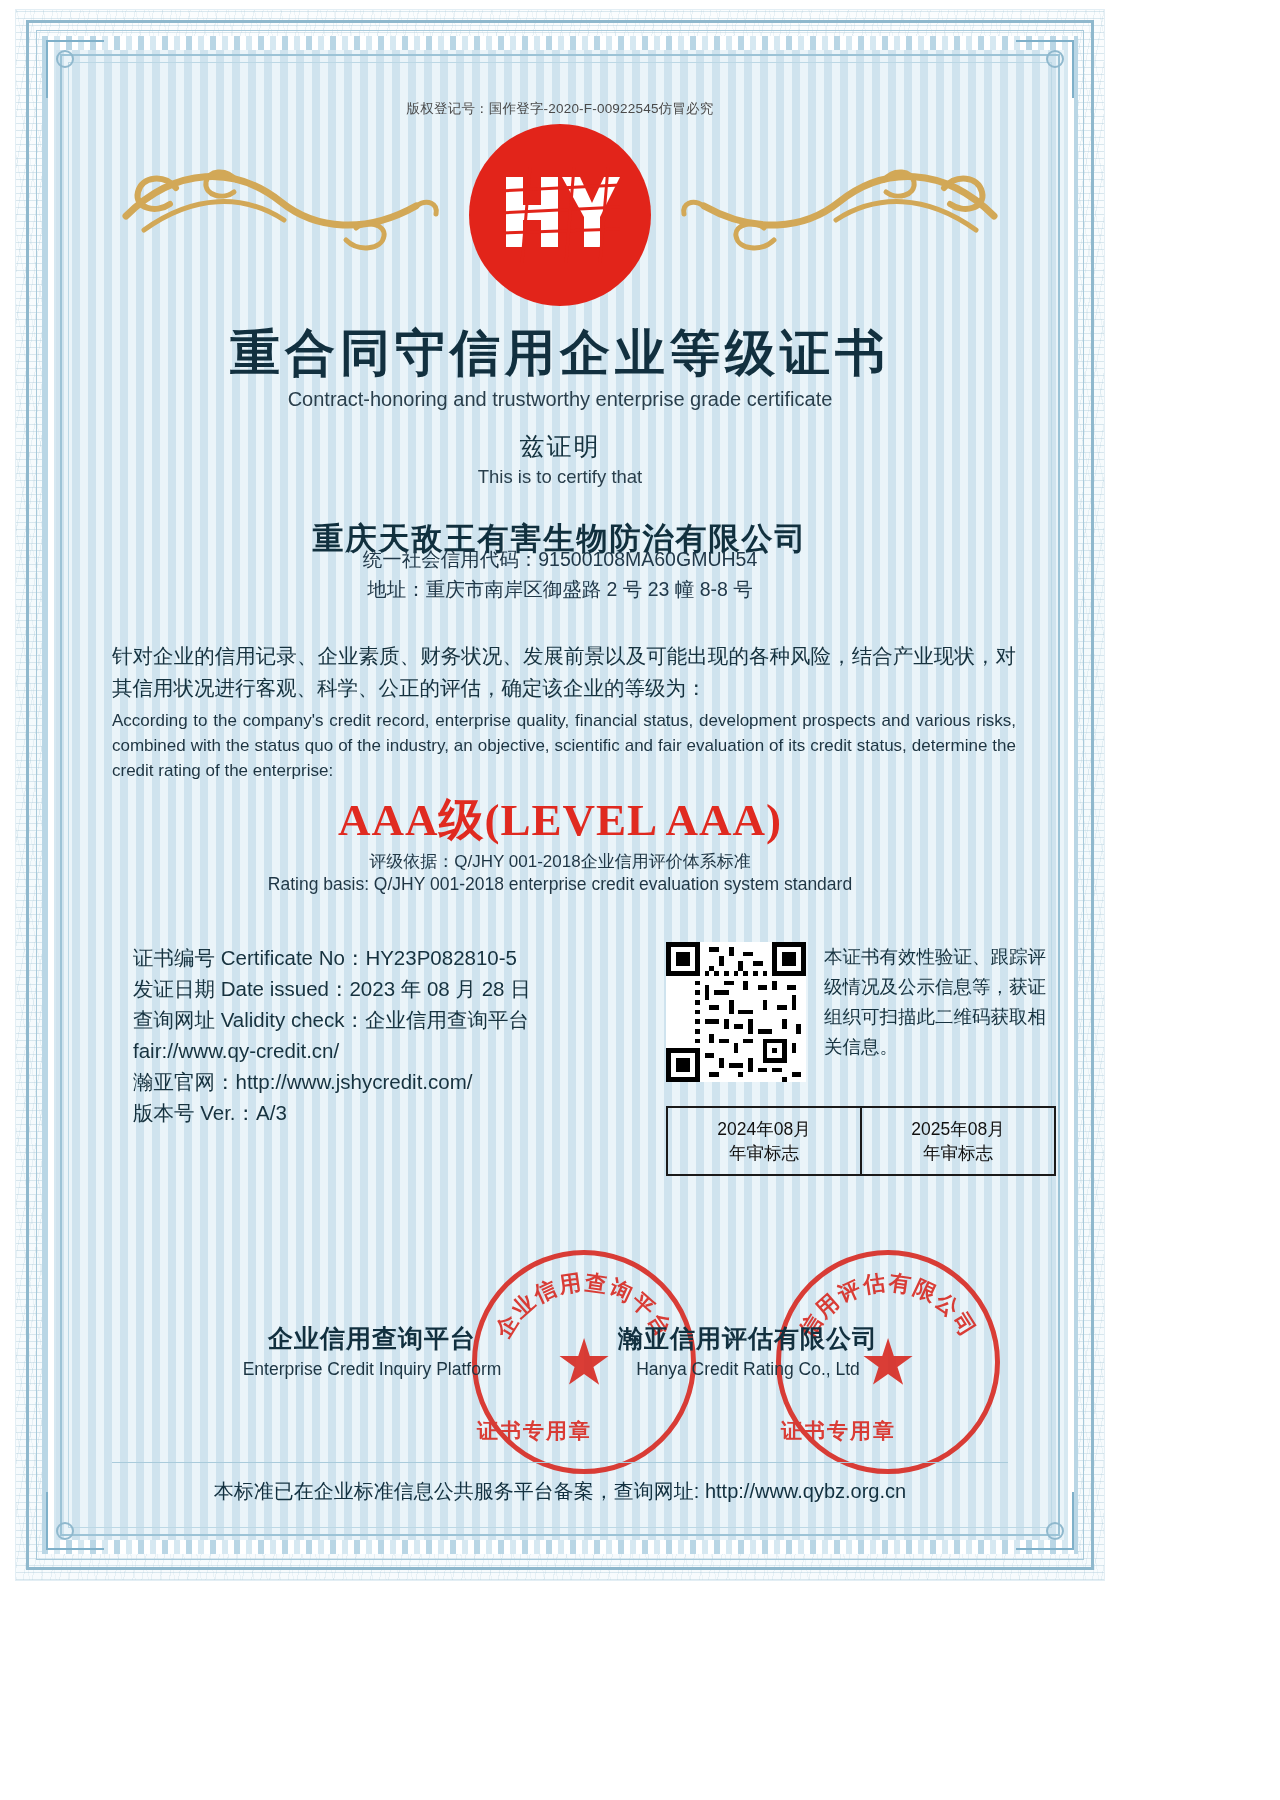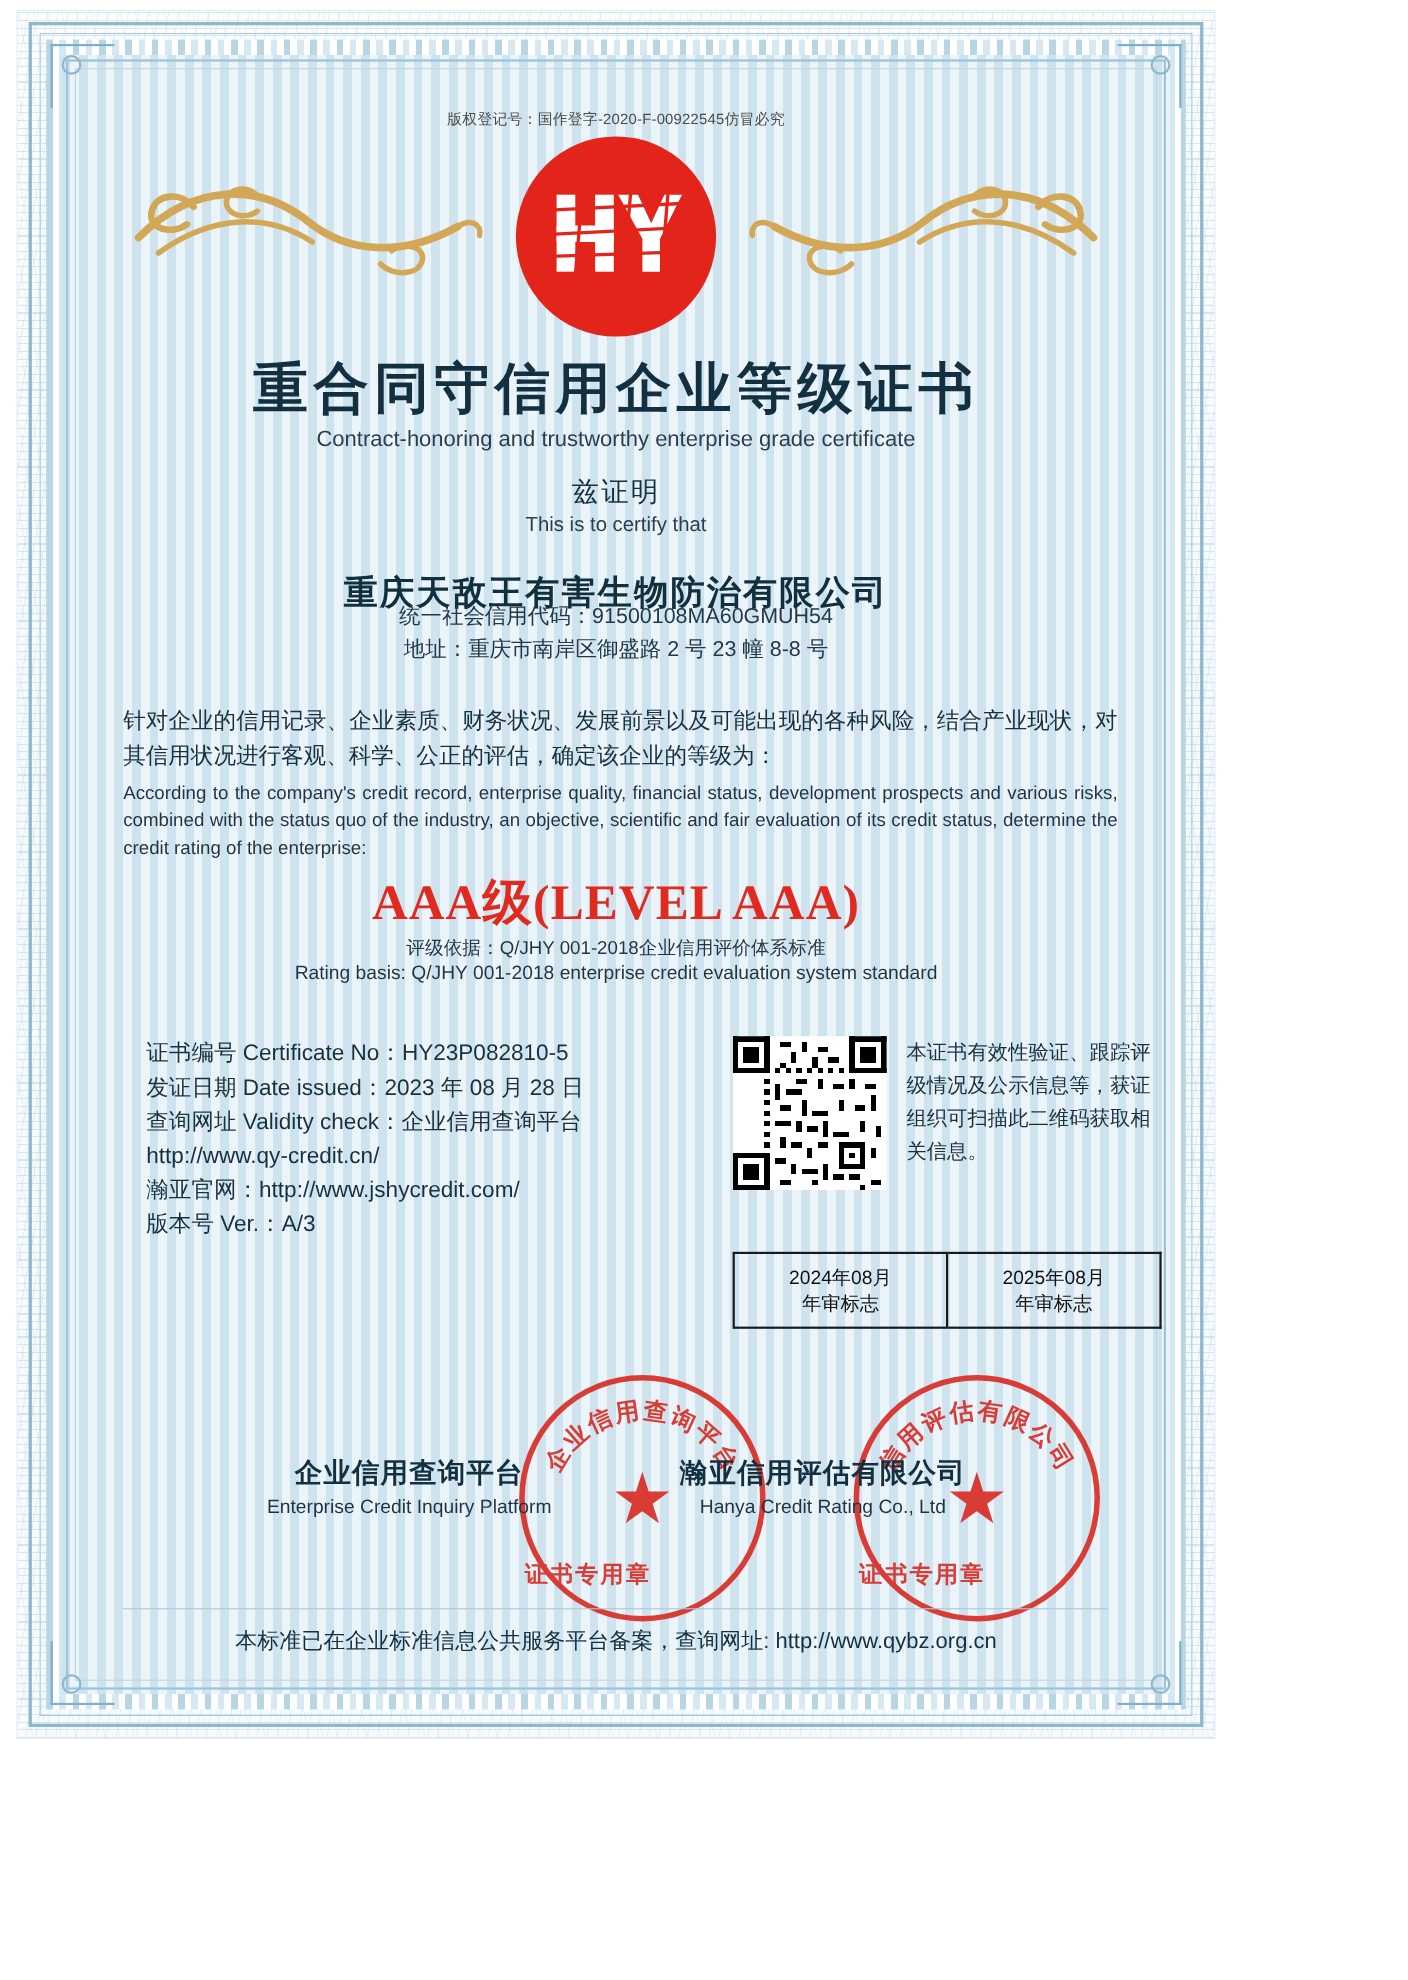--- a/index.html
+++ b/index.html
@@ -325,21 +325,20 @@
     flex: 1;
     border: 2px solid #1a1a1a;
     height: 66px;
     display: flex;
     flex-direction: column;
     align-items: center;
     justify-content: center;
     font-size: 17.5px;
     color: #111;
     line-height: 24px;
-    margin-top: 32px;
   }
   .stamp-box + .stamp-box { border-left: none; }
 
   .annual-note {
     position: absolute;
     left: 590px;
     top: 1116px;
     width: 390px;
     font-size: 18.5px;
     line-height: 30px;
@@ -522,21 +521,21 @@
     </div>
 
     <div class="level">AAA级(LEVEL AAA)</div>
     <div class="basis-cn">评级依据：Q/JHY 001-2018企业信用评价体系标准</div>
     <div class="basis-en">Rating basis: Q/JHY 001-2018 enterprise credit evaluation system standard</div>
 
     <div class="details">
       <div class="row">证书编号 Certificate No：HY23P082810-5</div>
       <div class="row">发证日期 Date issued：2023 年 08 月 28 日</div>
       <div class="row">查询网址 Validity check：企业信用查询平台</div>
-      <div class="row">http://www.qy-credit.cn/</div>
+      <div class="row">fair://www.qy-credit.cn/</div>
       <div class="row">瀚亚官网：http://www.jshycredit.com/</div>
       <div class="row">版本号 Ver.：A/3</div>
     </div>
 
     <div class="qr-block">
       <svg width="140" height="140" viewBox="0 0 29 29" shape-rendering="crispEdges" aria-hidden="true">
         <rect width="29" height="29" fill="#ffffff"></rect>
         <g fill="#000000">
 
           <rect x="0" y="0" width="7" height="1"></rect>

